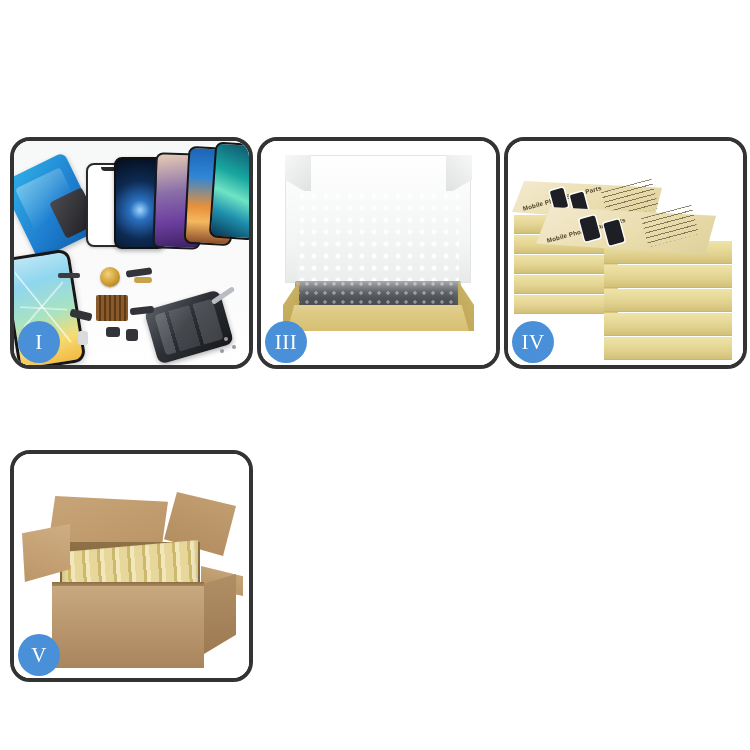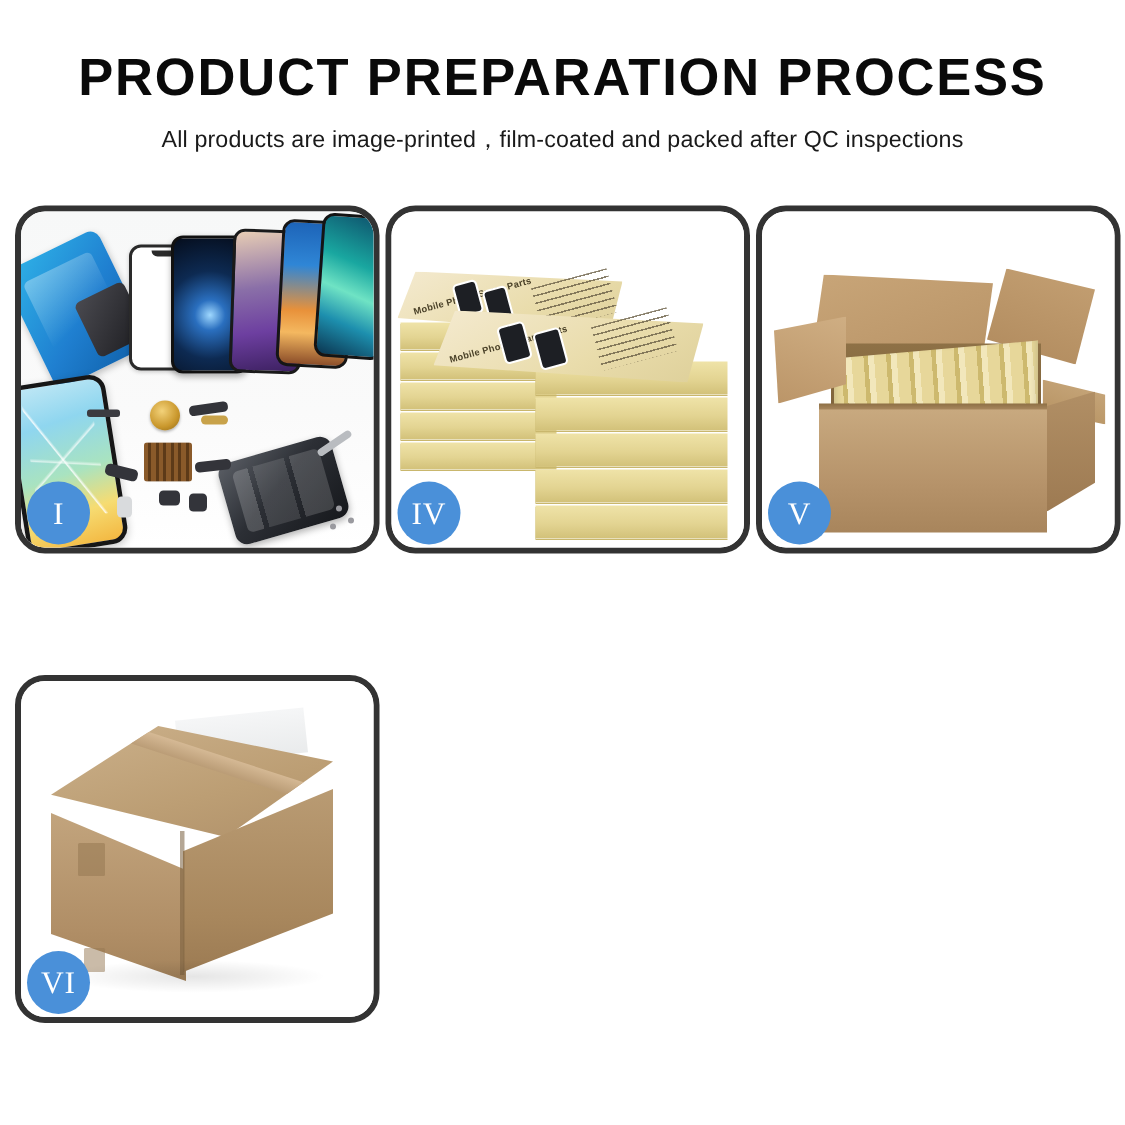--- a/index.html
+++ b/index.html
@@ -362,24 +362,20 @@
     position:absolute;left:104px;top:22px;width:86px;height:30px;
     background:linear-gradient(180deg,#f4f5f6,#e7e9ea);
     transform:rotate(-6deg);opacity:.9;
   }
 </style>
 </head>
 <body>
 
 <div class="page">
 
-  <div class="header">
-    <div class="title">PRODUCT PREPARATION PROCESS</div>
-    <div class="subtitle">All products are image-printed，film-coated and packed after QC inspections</div>
-  </div>
 
   <div class="grid">
 
     <div class="panel">
       <div class="panel-inner p1">
         <div class="scr s1"></div>
         <div class="scr s1b"></div>
         <div class="scr white"></div>
         <div class="scr s2"></div>
         <div class="scr s3"></div>
@@ -399,20 +395,33 @@
         <div class="flex" style="left:64px;top:190px;width:10px;height:14px;background:#d9dbdd;"></div>
         <div class="screw" style="left:210px;top:196px;"></div>
         <div class="screw" style="left:218px;top:204px;"></div>
         <div class="screw" style="left:206px;top:208px;"></div>
         <div class="flex" style="left:196px;top:152px;width:26px;height:5px;transform:rotate(-34deg);background:#b9bcc0;"></div>
       </div>
       <div class="badge">I</div>
     </div>
 
 
+    <div class="panel">
+      <div class="panel-inner p3">
+        <div class="k-lidback"></div>
+        <div class="k-lidL"></div>
+        <div class="k-lidR"></div>
+        <div class="k-foam"></div>
+        <div class="k-item"></div>
+        <div class="k-sideL"></div>
+        <div class="k-sideR"></div>
+        <div class="k-front"></div>
+      </div>
+      <div class="badge">III</div>
+    </div>
 
     <div class="panel">
       <div class="panel-inner p4">
         <div class="stack">
 
           <div class="sbox" style="left:6px;top:66px;width:104px;height:18px;"></div>
           <div class="sbox" style="left:6px;top:86px;width:104px;height:18px;"></div>
           <div class="sbox" style="left:6px;top:106px;width:104px;height:18px;"></div>
           <div class="sbox" style="left:6px;top:126px;width:104px;height:18px;"></div>
           <div class="sbox" style="left:6px;top:146px;width:104px;height:18px;"></div>
@@ -447,29 +456,15 @@
         <div class="c-content"></div>
         <div class="c-flapL"></div>
         <div class="c-flapR"></div>
         <div class="c-edge"></div>
         <div class="c-front"></div>
         <div class="c-rside"></div>
       </div>
       <div class="badge">V</div>
     </div>
 
-    <div class="panel">
-      <div class="panel-inner p6">
-        <div class="b-paper"></div>
-        <div class="b-top"></div>
-        <div class="b-tape"></div>
-        <div class="b-left"></div>
-        <div class="b-right"></div>
-        <div class="b-seam"></div>
-        <div class="b-lbl1"></div>
-        <div class="b-lbl2"></div>
-        <div class="b-shadow"></div>
-      </div>
-      <div class="badge">VI</div>
-    </div>
 
   </div>
 </div>
 
 </body></html>

